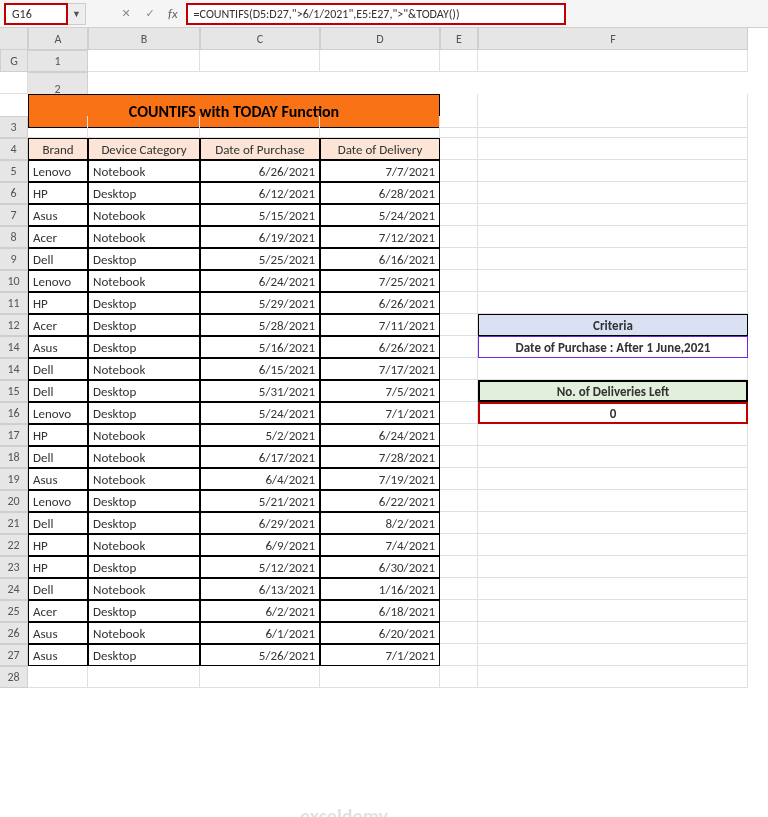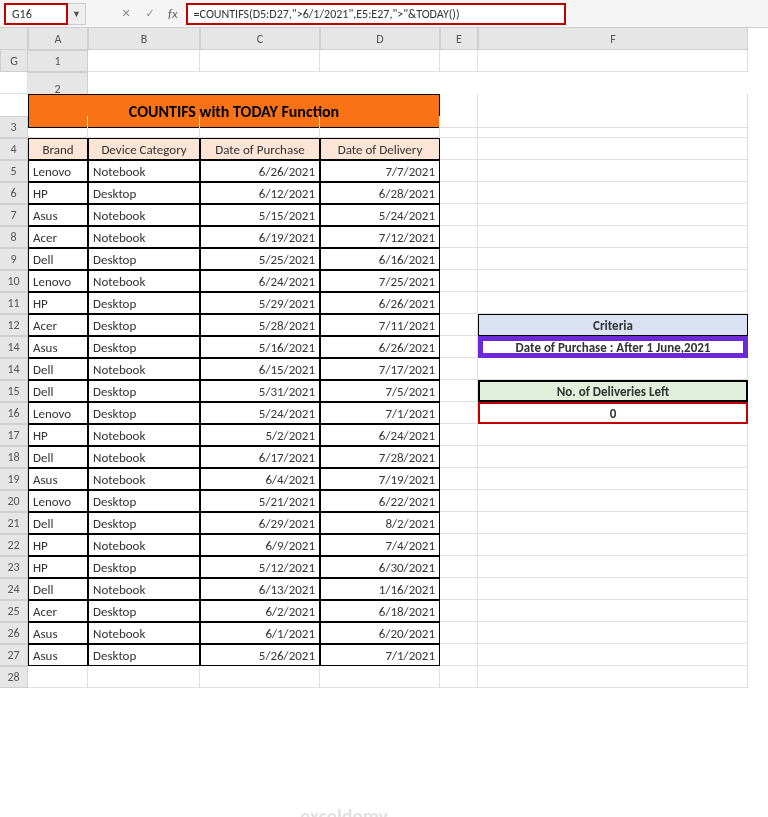--- a/index.html
+++ b/index.html
@@ -119,21 +119,21 @@
   .td-b { border:1px solid #000; }
   .td-l { justify-content:flex-start; }
   .td-r { justify-content:flex-end; }
   
   .criteria-hdr {
     background: #D9E1F2;
     border:1px solid #000;
     font-weight:bold; justify-content:center;
   }
   .criteria-val {
-    border:5px solid #6d28d9;
+    border:1px solid #6d28d9;
     font-weight:bold; justify-content:center;
   }
   .deliv-hdr {
     background: #E2EFDA;
     border:2px solid #000000;
     font-weight:bold; justify-content:center;
   }
   .deliv-val {
     border:2px solid #c00000;
     font-weight:bold; justify-content:center;

